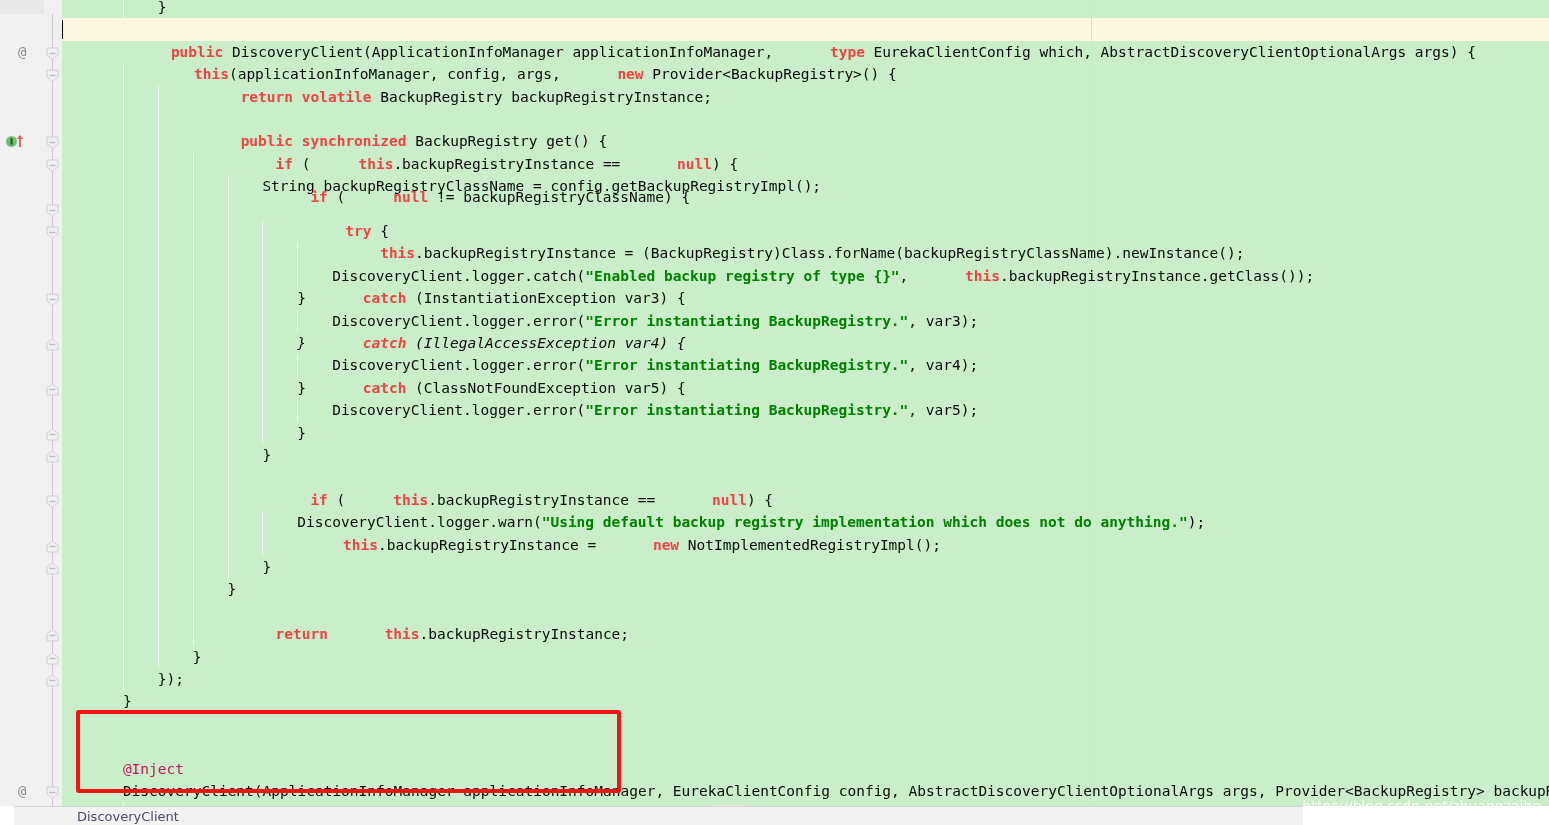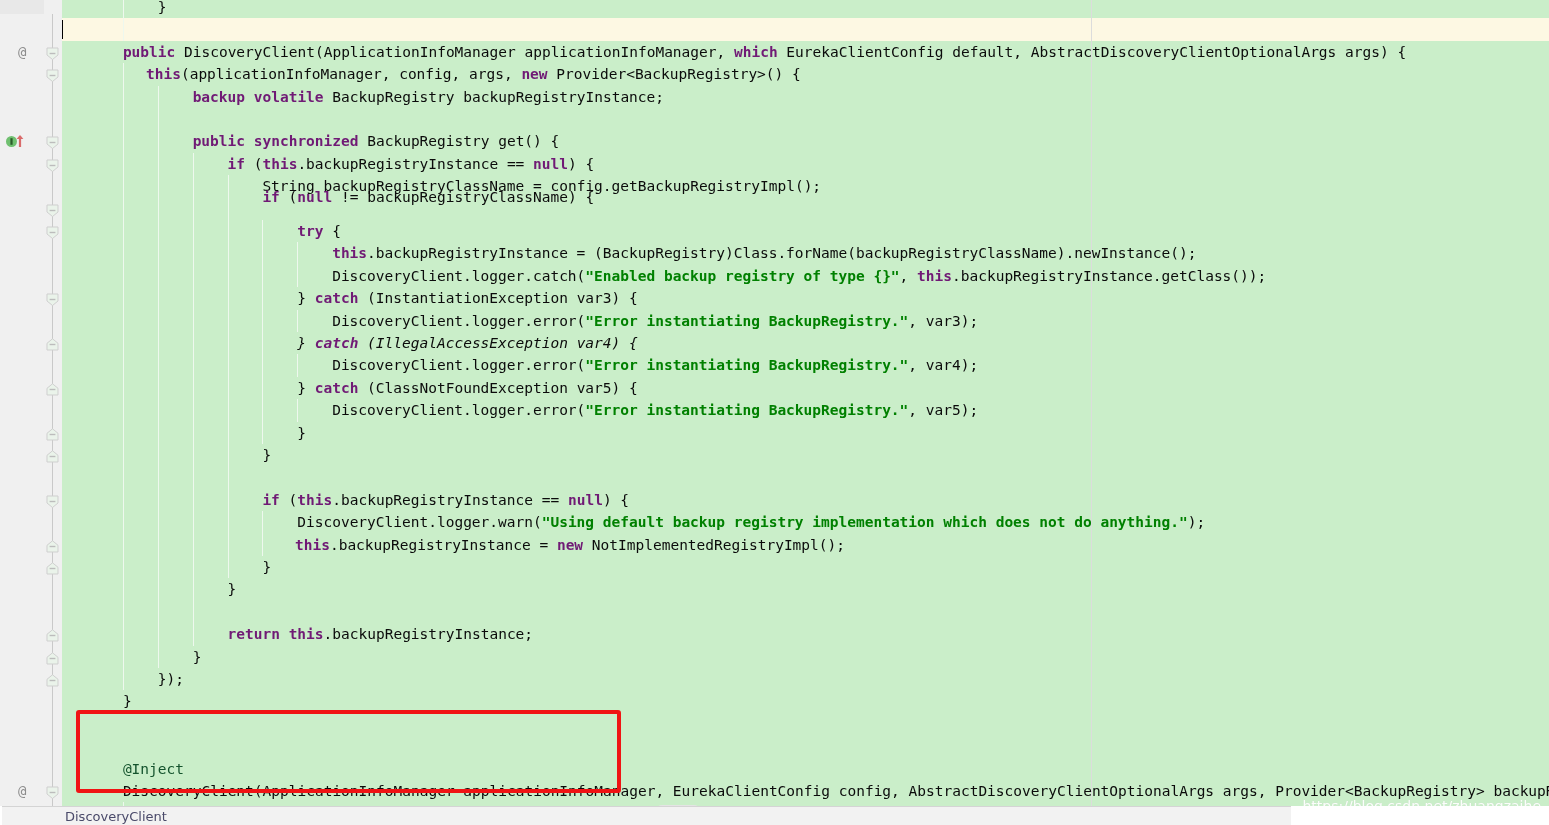--- a/index.html
+++ b/index.html
@@ -135,24 +135,24 @@
     left: 0;
     height: 22.4px;
     line-height: 22.4px;
     white-space: pre;
     font-family: "DejaVu Sans Mono", "Liberation Mono", monospace;
     font-size: 14.5px;
     color: #0b0b0b;
     z-index: 5;
     letter-spacing: 0px;
   }
-  .kw   { color: #701a75; font-weight: bold; }
+  .kw   { color: #ef4444; font-weight: bold; margin-left: 48px; }
   .str  { color: #008000; font-weight: bold; }
   .plain{ color: #0b0b0b; }
-  .anno { color: #14532d; }
+  .anno { color: #be185d; }
 
   
   .phint {
     display: inline-block;
     background: #e4e4e4;
     color: #9a9a9a;
     border-radius: 7px;
     padding: 0 4px;
     font-size: 12px;
     line-height: 15px;
@@ -166,21 +166,21 @@
     border: 4px solid #f01414;
     border-radius: 3px;
     z-index: 8;
     pointer-events: none;
     background: transparent;
   }
 
   
   #statusbar {
     position: absolute;
-    left: 2px; top: 806px;
+    left: 14px; top: 806px;
     width: 1289px;
     height: 19px;
     background: #f2f2f2;
     border-top: 1px solid #d4d4d4;
   }
   #breadcrumb {
     position: absolute;
     left: 63px; top: 1px;
     font-family: "DejaVu Sans", "Liberation Sans", sans-serif;
     font-size: 13px;
@@ -226,23 +226,23 @@
           <div class="indent-guide" style="left: 200.4px; top: 220px; height: 224px;"></div>
           <div class="indent-guide" style="left: 200.4px; top: 511.2px; height: 44.8px;"></div>
           <div class="indent-guide" style="left: 235.28px; top: 242.4px; height: 44.8px;"></div>
           <div class="indent-guide" style="left: 235.28px; top: 309.6px; height: 22.4px;"></div>
           <div class="indent-guide" style="left: 235.28px; top: 354.4px; height: 22.4px;"></div>
           <div class="indent-guide" style="left: 235.28px; top: 399.2px; height: 22.4px;"></div>
         </div>
       <div id="code-lines">
           <div class="code-line" style="top: -4px; left: 95.76px;"><span class="plain">}</span></div>
           <div class="code-line" style="top: 18.4px; left: 26px;"></div>
-          <div class="code-line" style="top: 40.8px; left: 60.88px;"><span class="kw">public</span><span class="plain"> DiscoveryClient(ApplicationInfoManager applicationInfoManager, </span><span class="kw">which</span><span class="plain"> EurekaClientConfig default, AbstractDiscoveryClientOptionalArgs args) {</span></div>
+          <div class="code-line" style="top: 40.8px; left: 60.88px;"><span class="kw">public</span><span class="plain"> DiscoveryClient(ApplicationInfoManager applicationInfoManager, </span><span class="kw">type</span><span class="plain"> EurekaClientConfig which, AbstractDiscoveryClientOptionalArgs args) {</span></div>
           <div class="code-line" style="top: 63.2px; left: 84px;"><span class="kw">this</span><span class="plain">(applicationInfoManager, config, args, </span><span class="kw">new</span><span class="plain"> Provider&lt;BackupRegistry&gt;() {</span></div>
-          <div class="code-line" style="top: 85.6px; left: 130.64px;"><span class="kw">backup volatile</span><span class="plain"> BackupRegistry backupRegistryInstance;</span></div>
+          <div class="code-line" style="top: 85.6px; left: 130.64px;"><span class="kw">return volatile</span><span class="plain"> BackupRegistry backupRegistryInstance;</span></div>
           <div class="code-line" style="top: 108px; left: 26px;"></div>
           <div class="code-line" style="top: 130.4px; left: 130.64px; text-align: right;"><span class="kw">public synchronized</span><span class="plain"> BackupRegistry get() {</span></div>
           <div class="code-line" style="top: 152.8px; left: 165.52px;"><span class="kw">if</span><span class="plain"> (</span><span class="kw">this</span><span class="plain">.backupRegistryInstance == </span><span class="kw">null</span><span class="plain">) {</span></div>
           <div class="code-line" style="top: 175.2px; left: 200.4px;"><span class="plain">String backupRegistryClassName = config.getBackupRegistryImpl();</span></div>
           <div class="code-line" style="top: 186px; left: 200.4px;"><span class="kw">if</span><span class="plain"> (</span><span class="kw">null</span><span class="plain"> != backupRegistryClassName) {</span></div>
           <div class="code-line" style="top: 220px; left: 235.28px;"><span class="kw">try</span><span class="plain"> {</span></div>
           <div class="code-line" style="top: 242.4px; left: 270.16px;"><span class="kw">this</span><span class="plain">.backupRegistryInstance = (BackupRegistry)Class.forName(backupRegistryClassName).newInstance();</span></div>
           <div class="code-line" style="top: 264.8px; left: 270.16px;"><span class="plain">DiscoveryClient.logger.catch(</span><span class="str">"Enabled backup registry of type {}"</span><span class="plain">, </span><span class="kw">this</span><span class="plain">.backupRegistryInstance.getClass());</span></div>
           <div class="code-line" style="top: 287.2px; left: 235.28px;"><span class="plain">} </span><span class="kw">catch</span><span class="plain"> (InstantiationException var3) {</span></div>
           <div class="code-line" style="top: 309.6px; left: 270.16px;"><span class="plain">DiscoveryClient.logger.error(</span><span class="str">"Error instantiating BackupRegistry."</span><span class="plain">, var3);</span></div>

